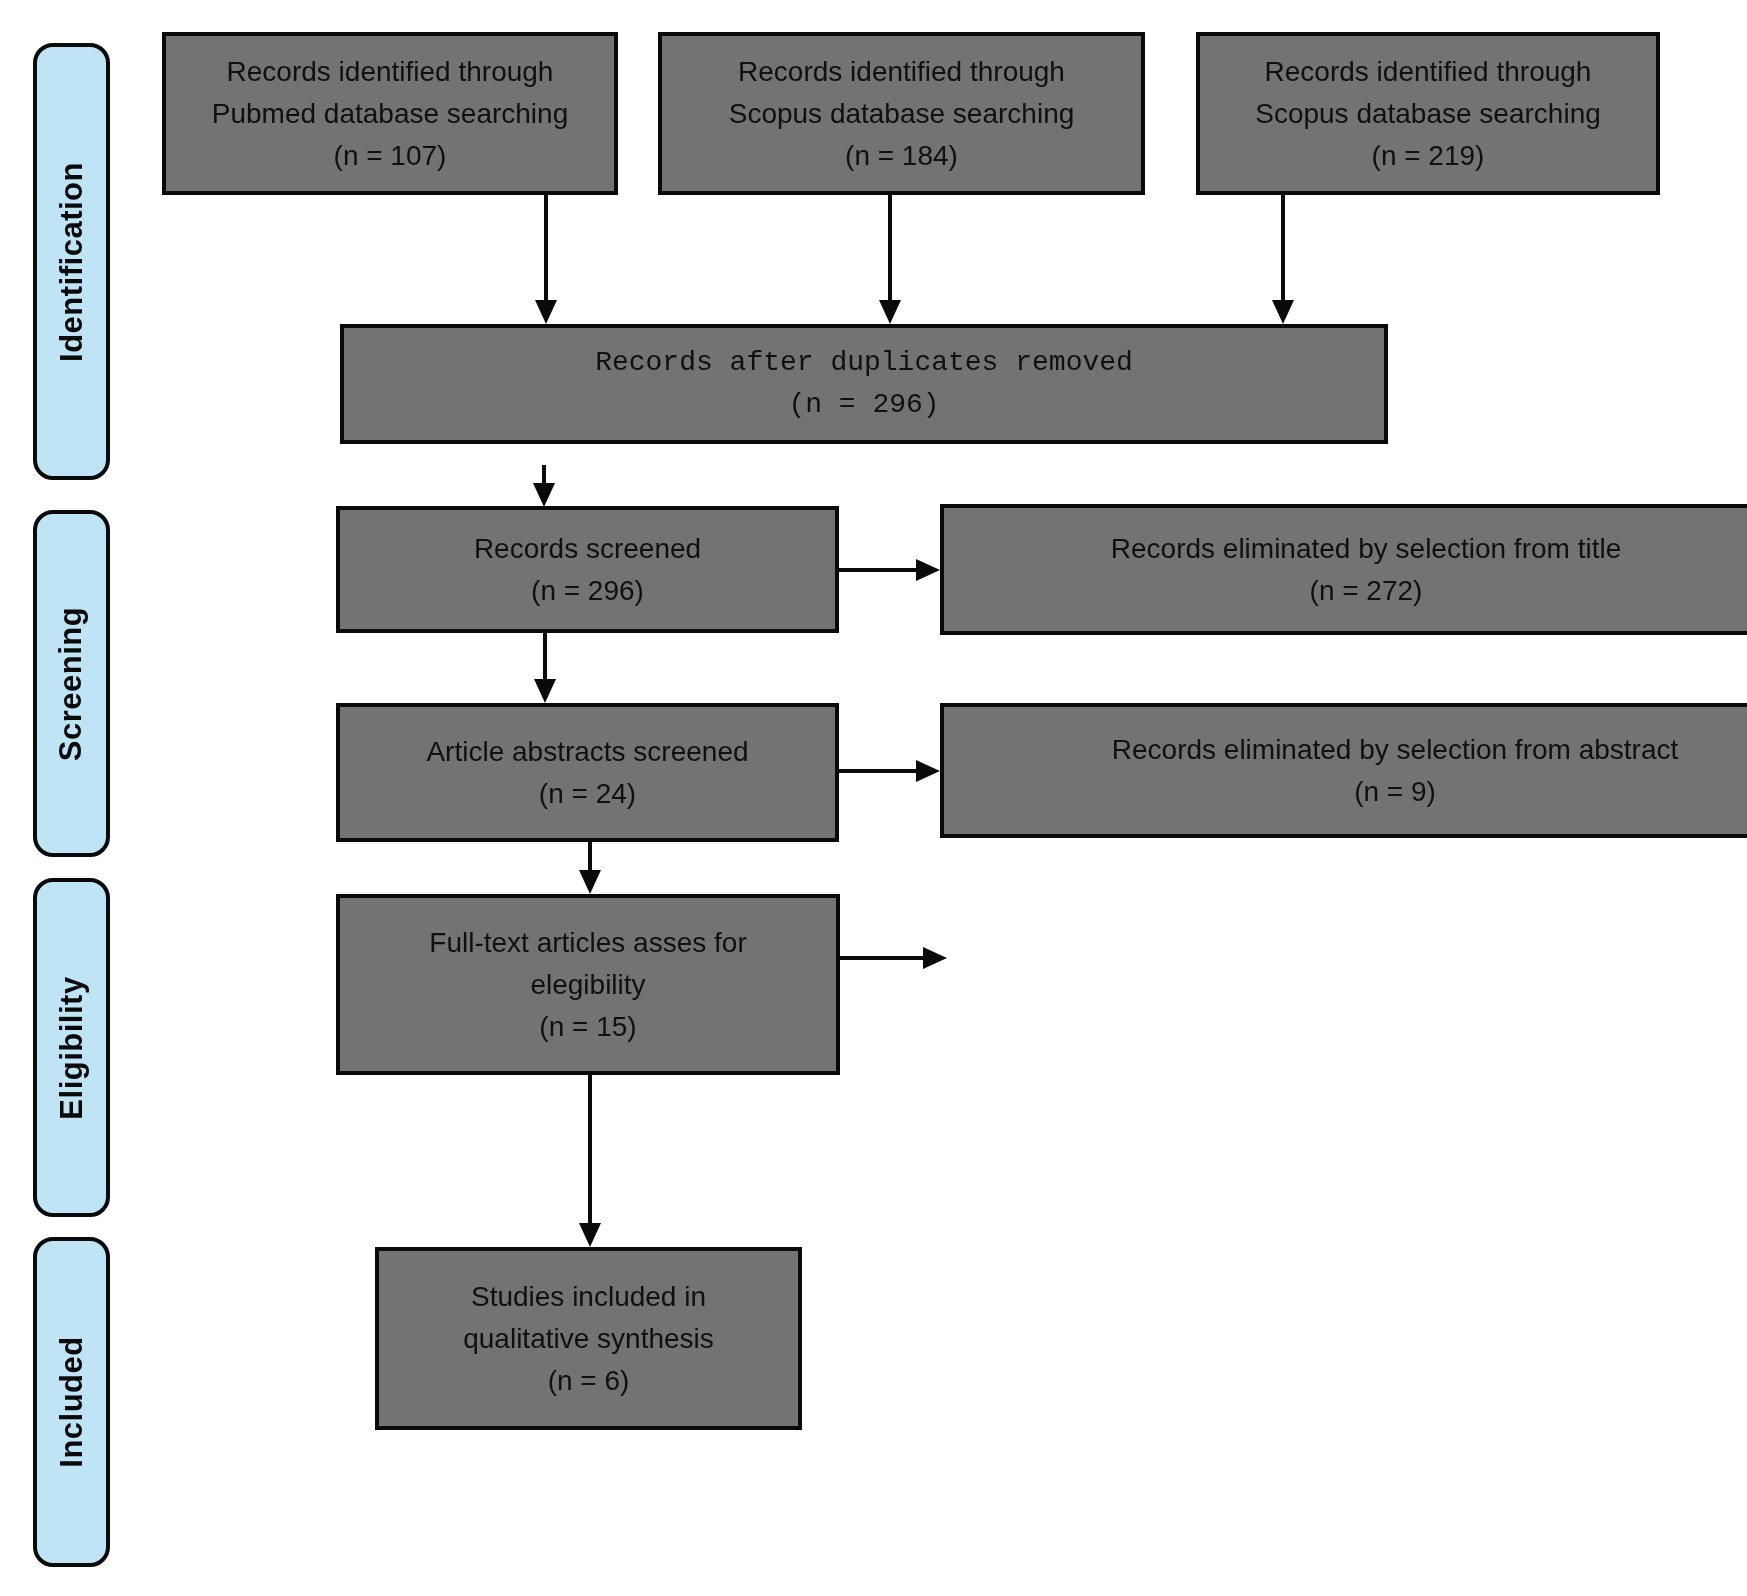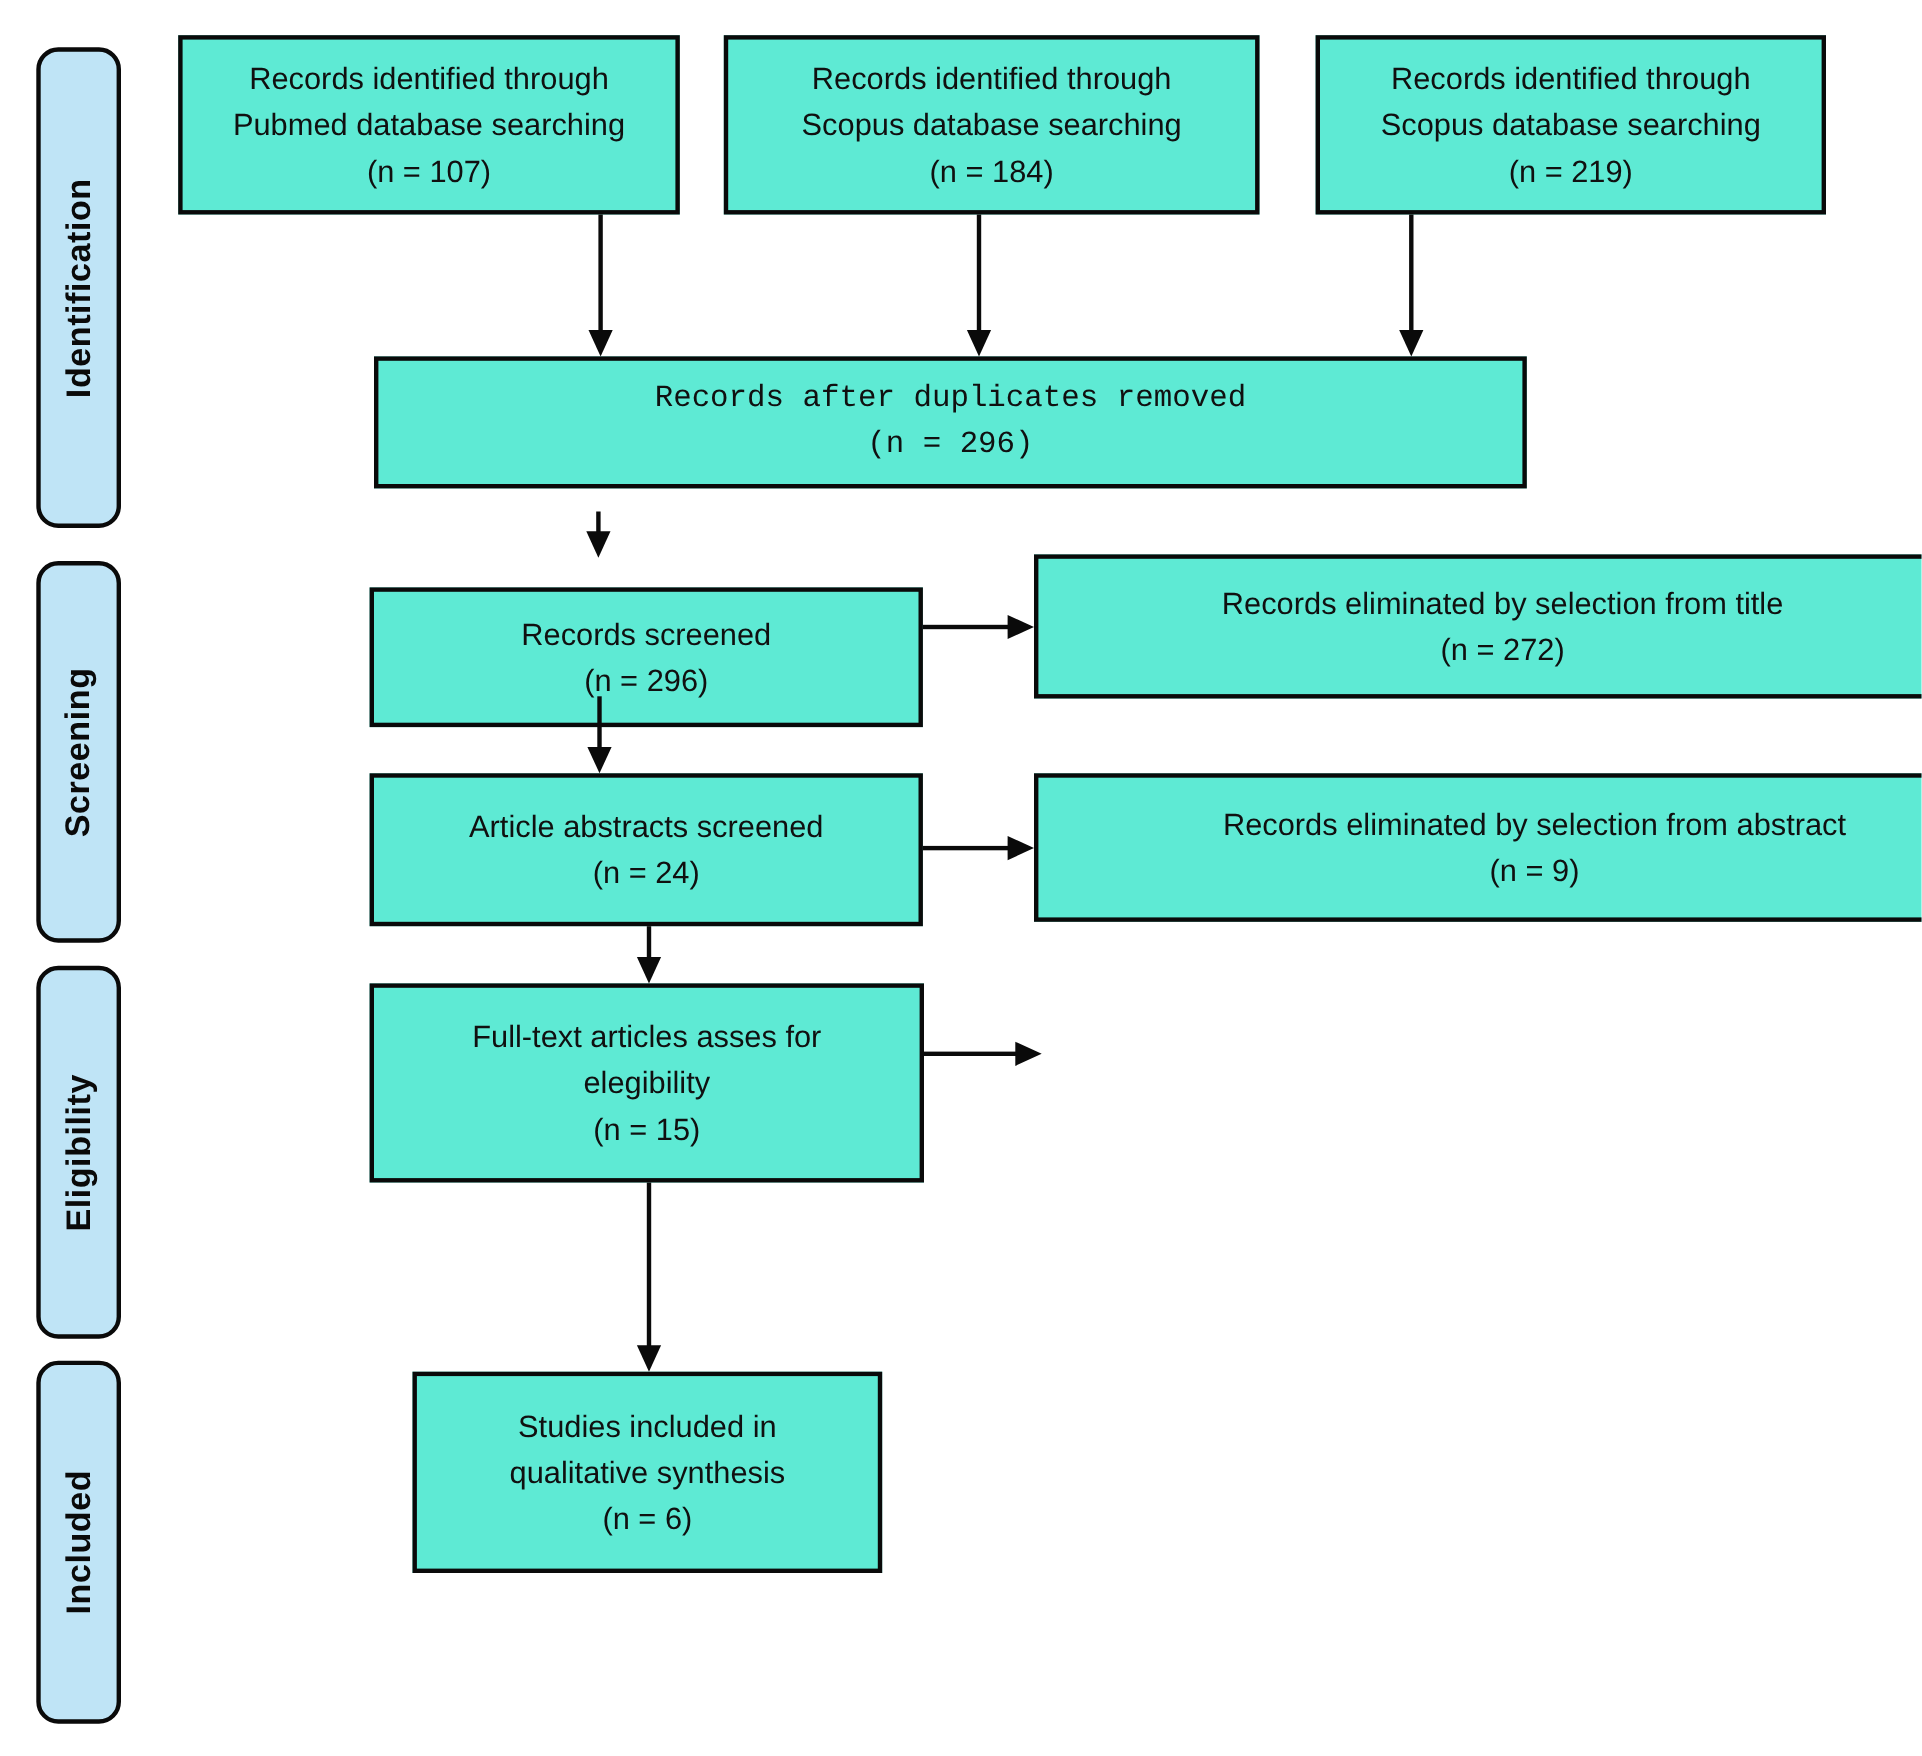--- a/index.html
+++ b/index.html
@@ -34,21 +34,21 @@
     white-space: nowrap;
     font-weight: bold;
     font-size: 31px;
     letter-spacing: 0.5px;
     color: #0a0a0a;
   }
   
   .fbox {
     position: absolute;
     box-sizing: border-box;
-    background: #5eead4;
+    background: #737373;
     border: 4px solid #0a0a0a;
     display: flex;
     align-items: center;
     justify-content: center;
     text-align: center;
     font-size: 28px;
     line-height: 42px;
     white-space: pre-line;
     padding: 4px 10px;
   }
@@ -112,21 +112,21 @@
     <span>Records identified through
 Scopus database searching
 (n = 219)</span>
   </div>
 
   <div class="fbox" style="left:340px;top:324px;width:1048px;height:120px;font-family:Liberation Mono, monospace;">
     <span>Records after duplicates removed
 (n = 296)</span>
   </div>
 
-  <div class="fbox" style="left:336px;top:506px;width:503px;height:127px;margin-top:28px;">
+  <div class="fbox" style="left:336px;top:506px;width:503px;height:127px;">
     <span>Records screened
 (n = 296)</span>
   </div>
   <div class="fbox" style="left:940px;top:504px;width:852px;height:131px;">
     <span>Records eliminated by selection from title
 (n = 272)</span>
   </div>
 
   <div class="fbox" style="left:336px;top:703px;width:503px;height:139px;">
     <span>Article abstracts screened

